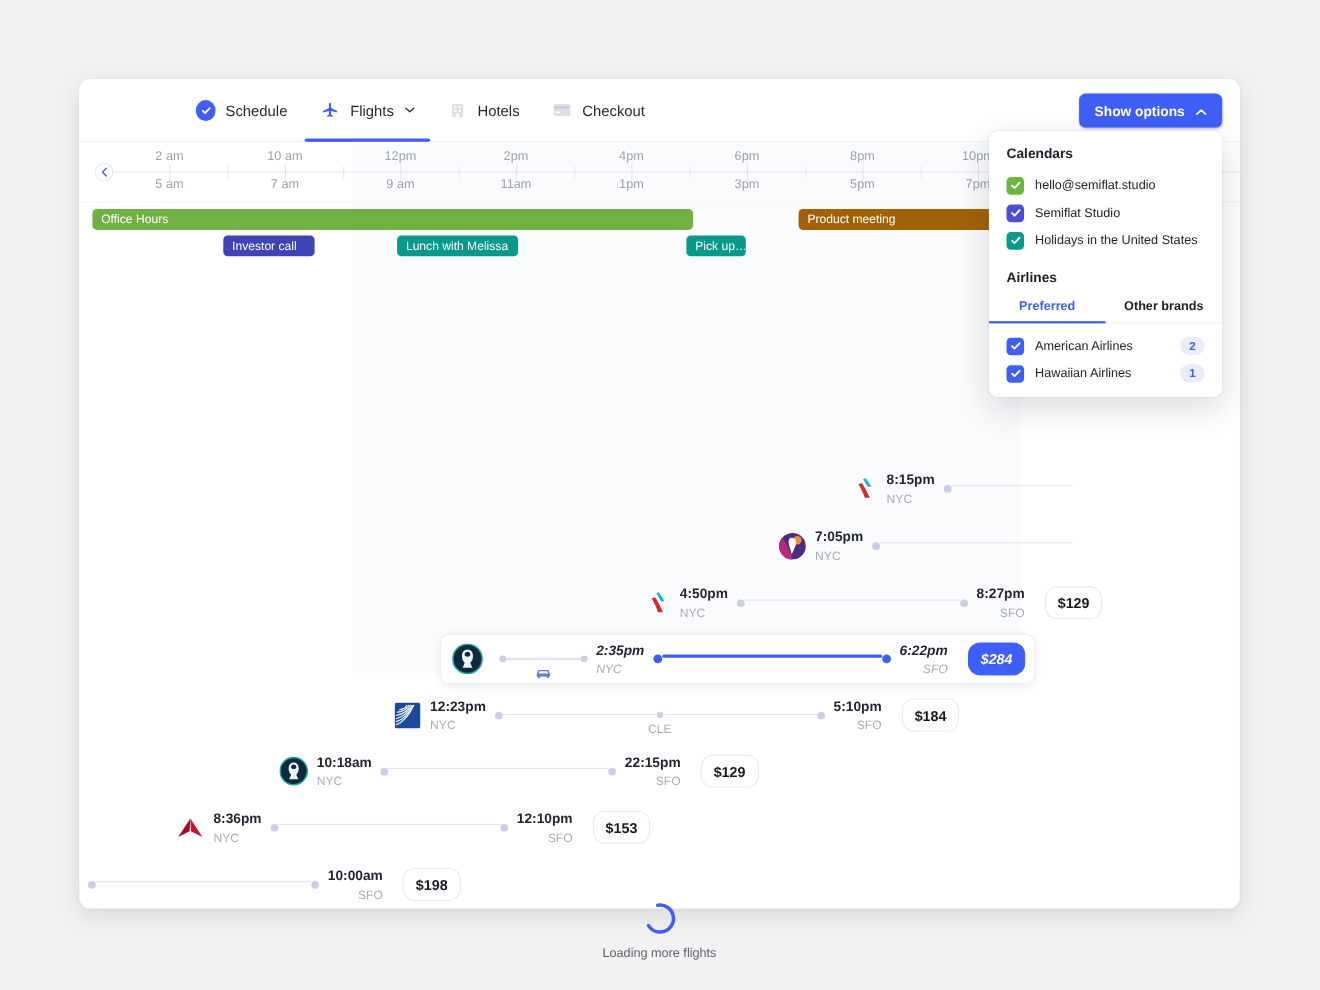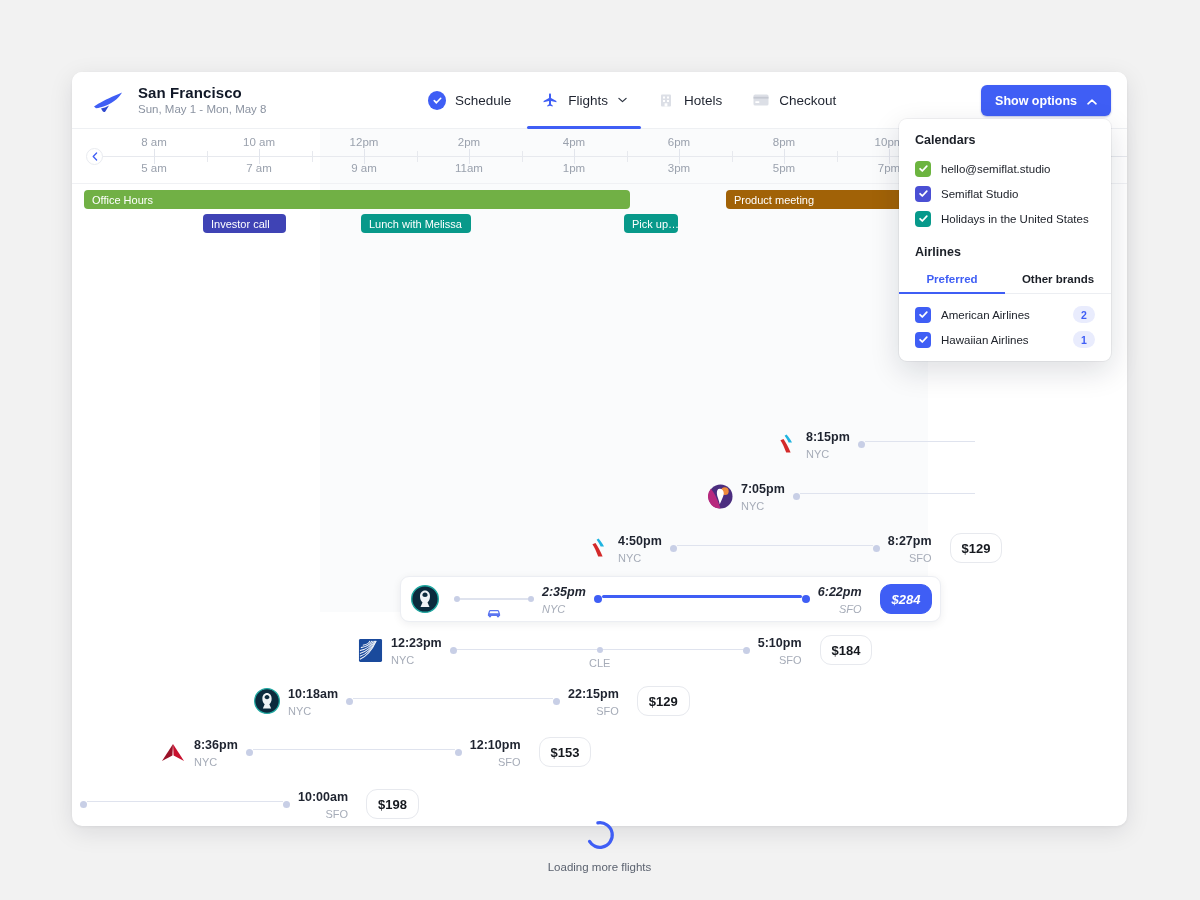--- a/index.html
+++ b/index.html
@@ -209,32 +209,20 @@
     height: 2px; background: #3f5ef5;
   }
 </style>
 </head>
 <body>
 
 <div id="app-window">
 
   <div id="header">
 
-    <div class="brand">
-      <span class="plane-logo">
-        <svg viewBox="0 0 32 26" width="32" height="26">
-          <path d="M2 19.5 C7 16 15 12 23 8.5 C25.5 7.4 28 6.3 30 5.5 C29 7.6 27 10 24.5 12.2 C18.5 17.4 10 20.6 4 21.2 Z" fill="#3f5ef5"></path>
-          <path d="M9 21.6 C11.5 21.2 14.5 20 17 18.6 L13.5 24.2 C12.8 25.3 11.4 25.4 10.7 24.3 Z" fill="#2f49cf"></path>
-        </svg>
-      </span>
-      <div class="brand-text">
-        <div class="brand-title">San Francisco</div>
-        <div class="brand-sub">Sun, May 1 - Mon, May 8</div>
-      </div>
-    </div>
 
     <div id="nav-tabs">
 
       <div class="nav-tab">
         <span class="tab-ic">
           <span class="check-badge">
             <svg width="11" height="11" viewBox="0 0 12 12">
                 <path d="M2.5 6.2 L4.8 8.5 L9.5 3.6" stroke="#fff" stroke-width="1.8" fill="none" stroke-linecap="round" stroke-linejoin="round"></path>
               </svg>
           </span>
@@ -295,21 +283,21 @@
 
   <div id="ruler">
     <div id="ruler-shade"></div>
     <div id="ruler-line"></div>
     <div class="ruler-nav">
       <svg width="6" height="9" viewBox="0 0 6 9">
           <path d="M4.6 1 L1.2 4.5 L4.6 8" stroke="#3f5ef5" stroke-width="1.3" fill="none" stroke-linecap="round" stroke-linejoin="round"></path>
         </svg>
     </div>
     <div id="ruler-labels">
-        <div class="tlabel top" style="left: 82px;">8 am</div>
+        <div class="tlabel top" style="left: 82px;">2 am</div>
         <div class="tlabel bot" style="left: 82px;">5 am</div>
         <div class="tick-major" style="left: 82px;"></div>
         <div class="tick" style="left: 134.5px;"></div>
         <div class="tlabel top" style="left: 187px;">10 am</div>
         <div class="tlabel bot" style="left: 187px;">7 am</div>
         <div class="tick-major" style="left: 187px;"></div>
         <div class="tick" style="left: 239.5px;"></div>
         <div class="tlabel top" style="left: 292px;">12pm</div>
         <div class="tlabel bot" style="left: 292px;">9 am</div>
         <div class="tick-major" style="left: 292px;"></div>

